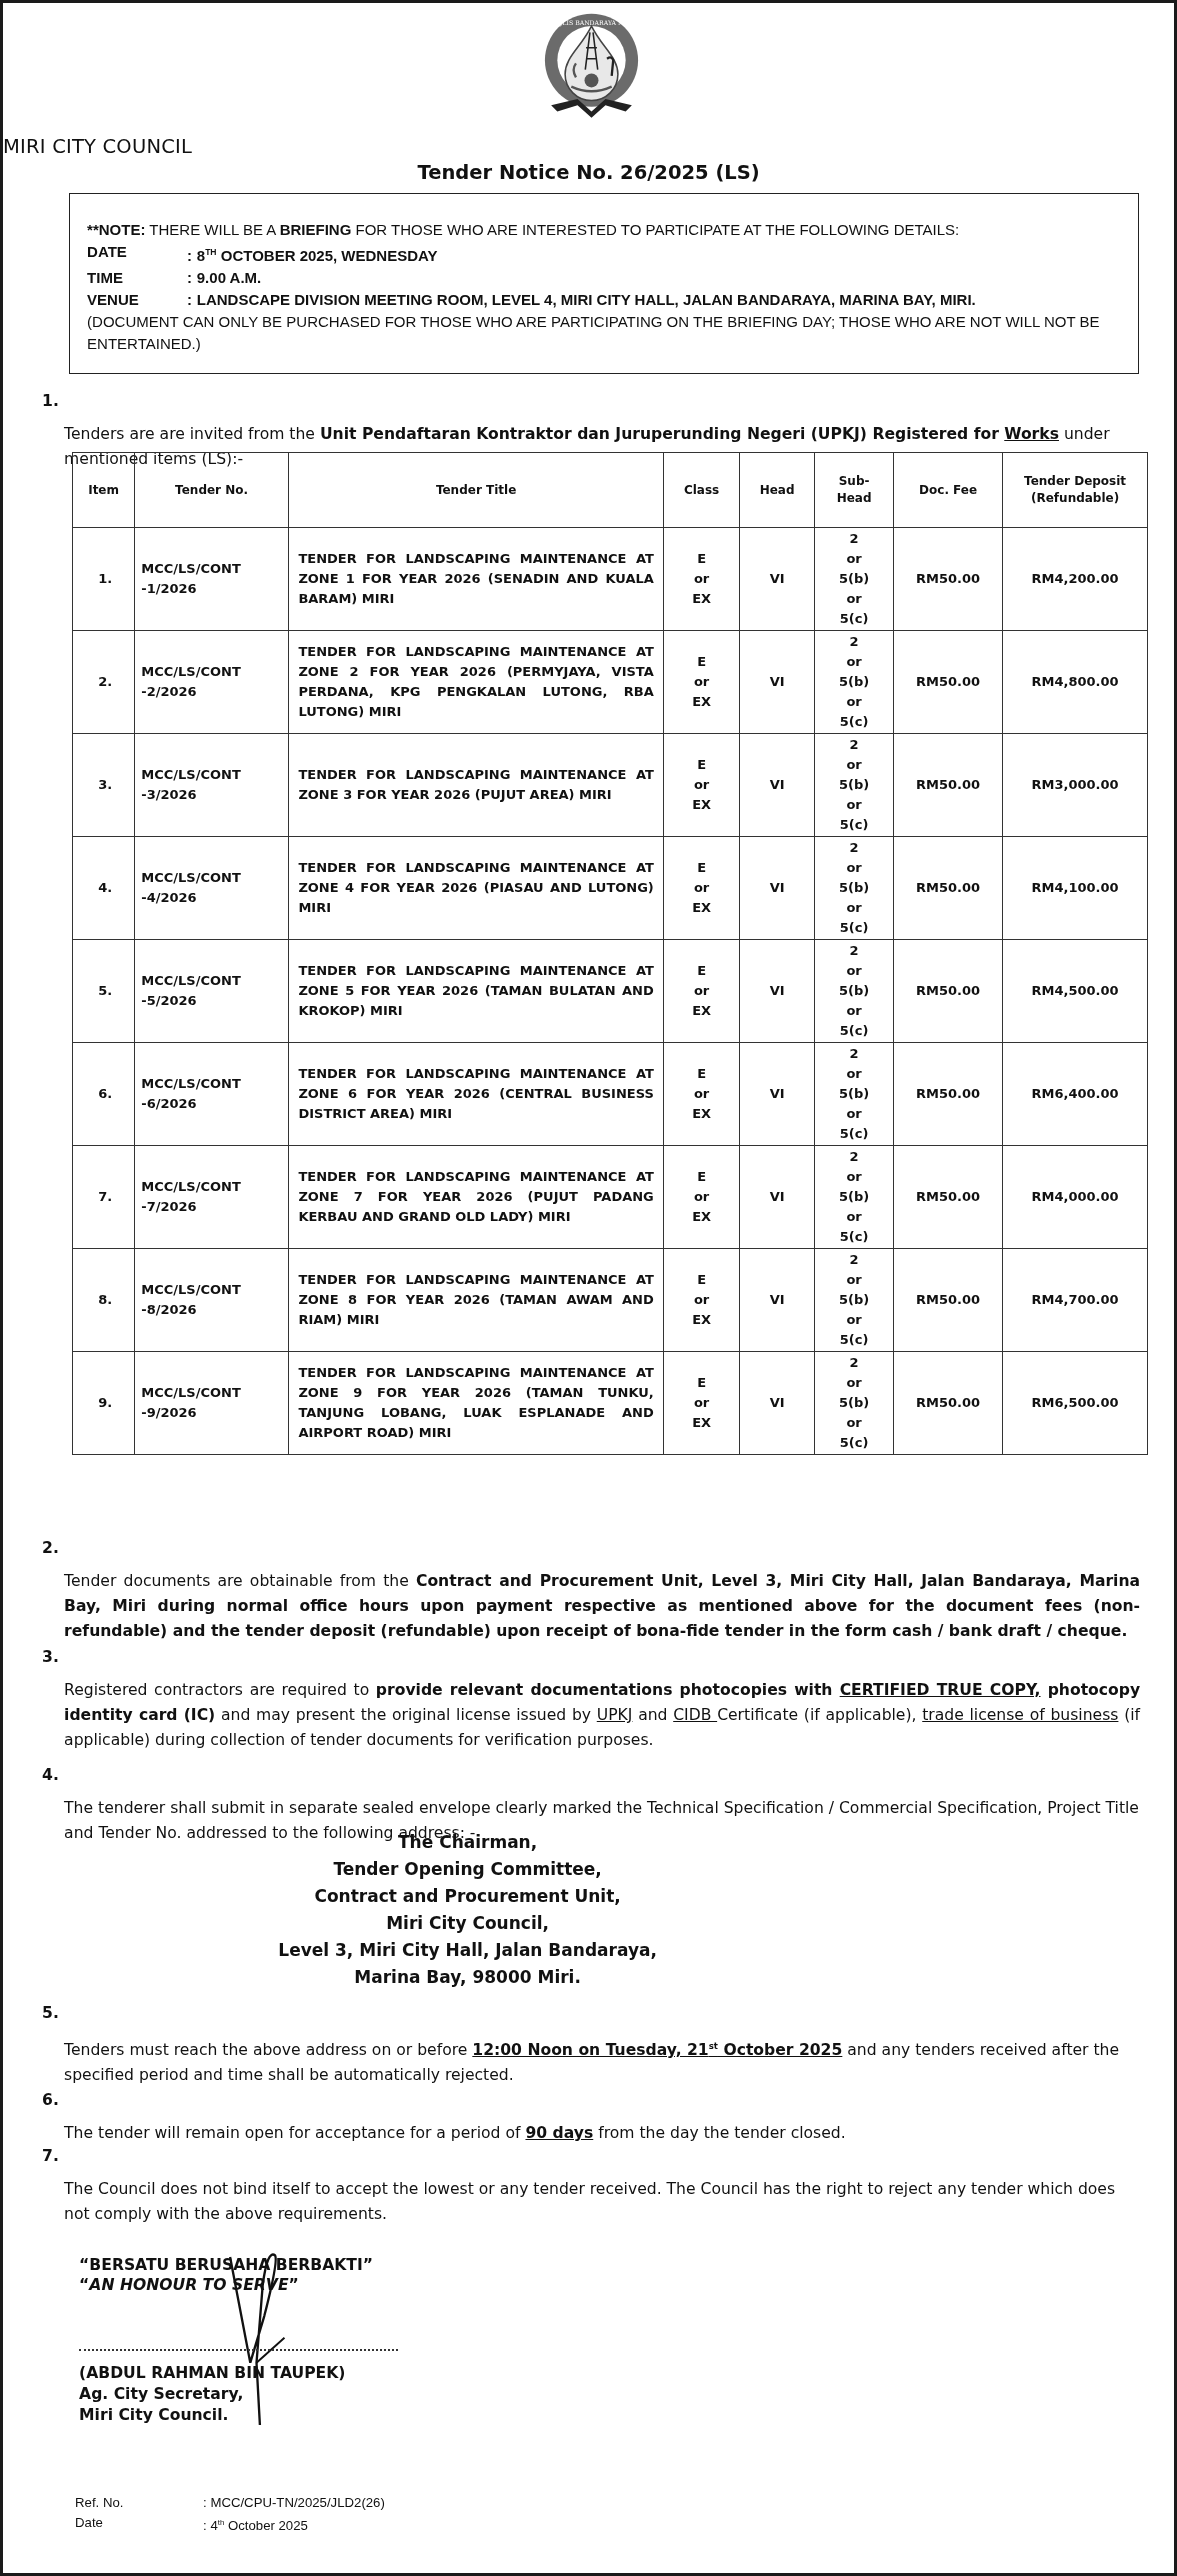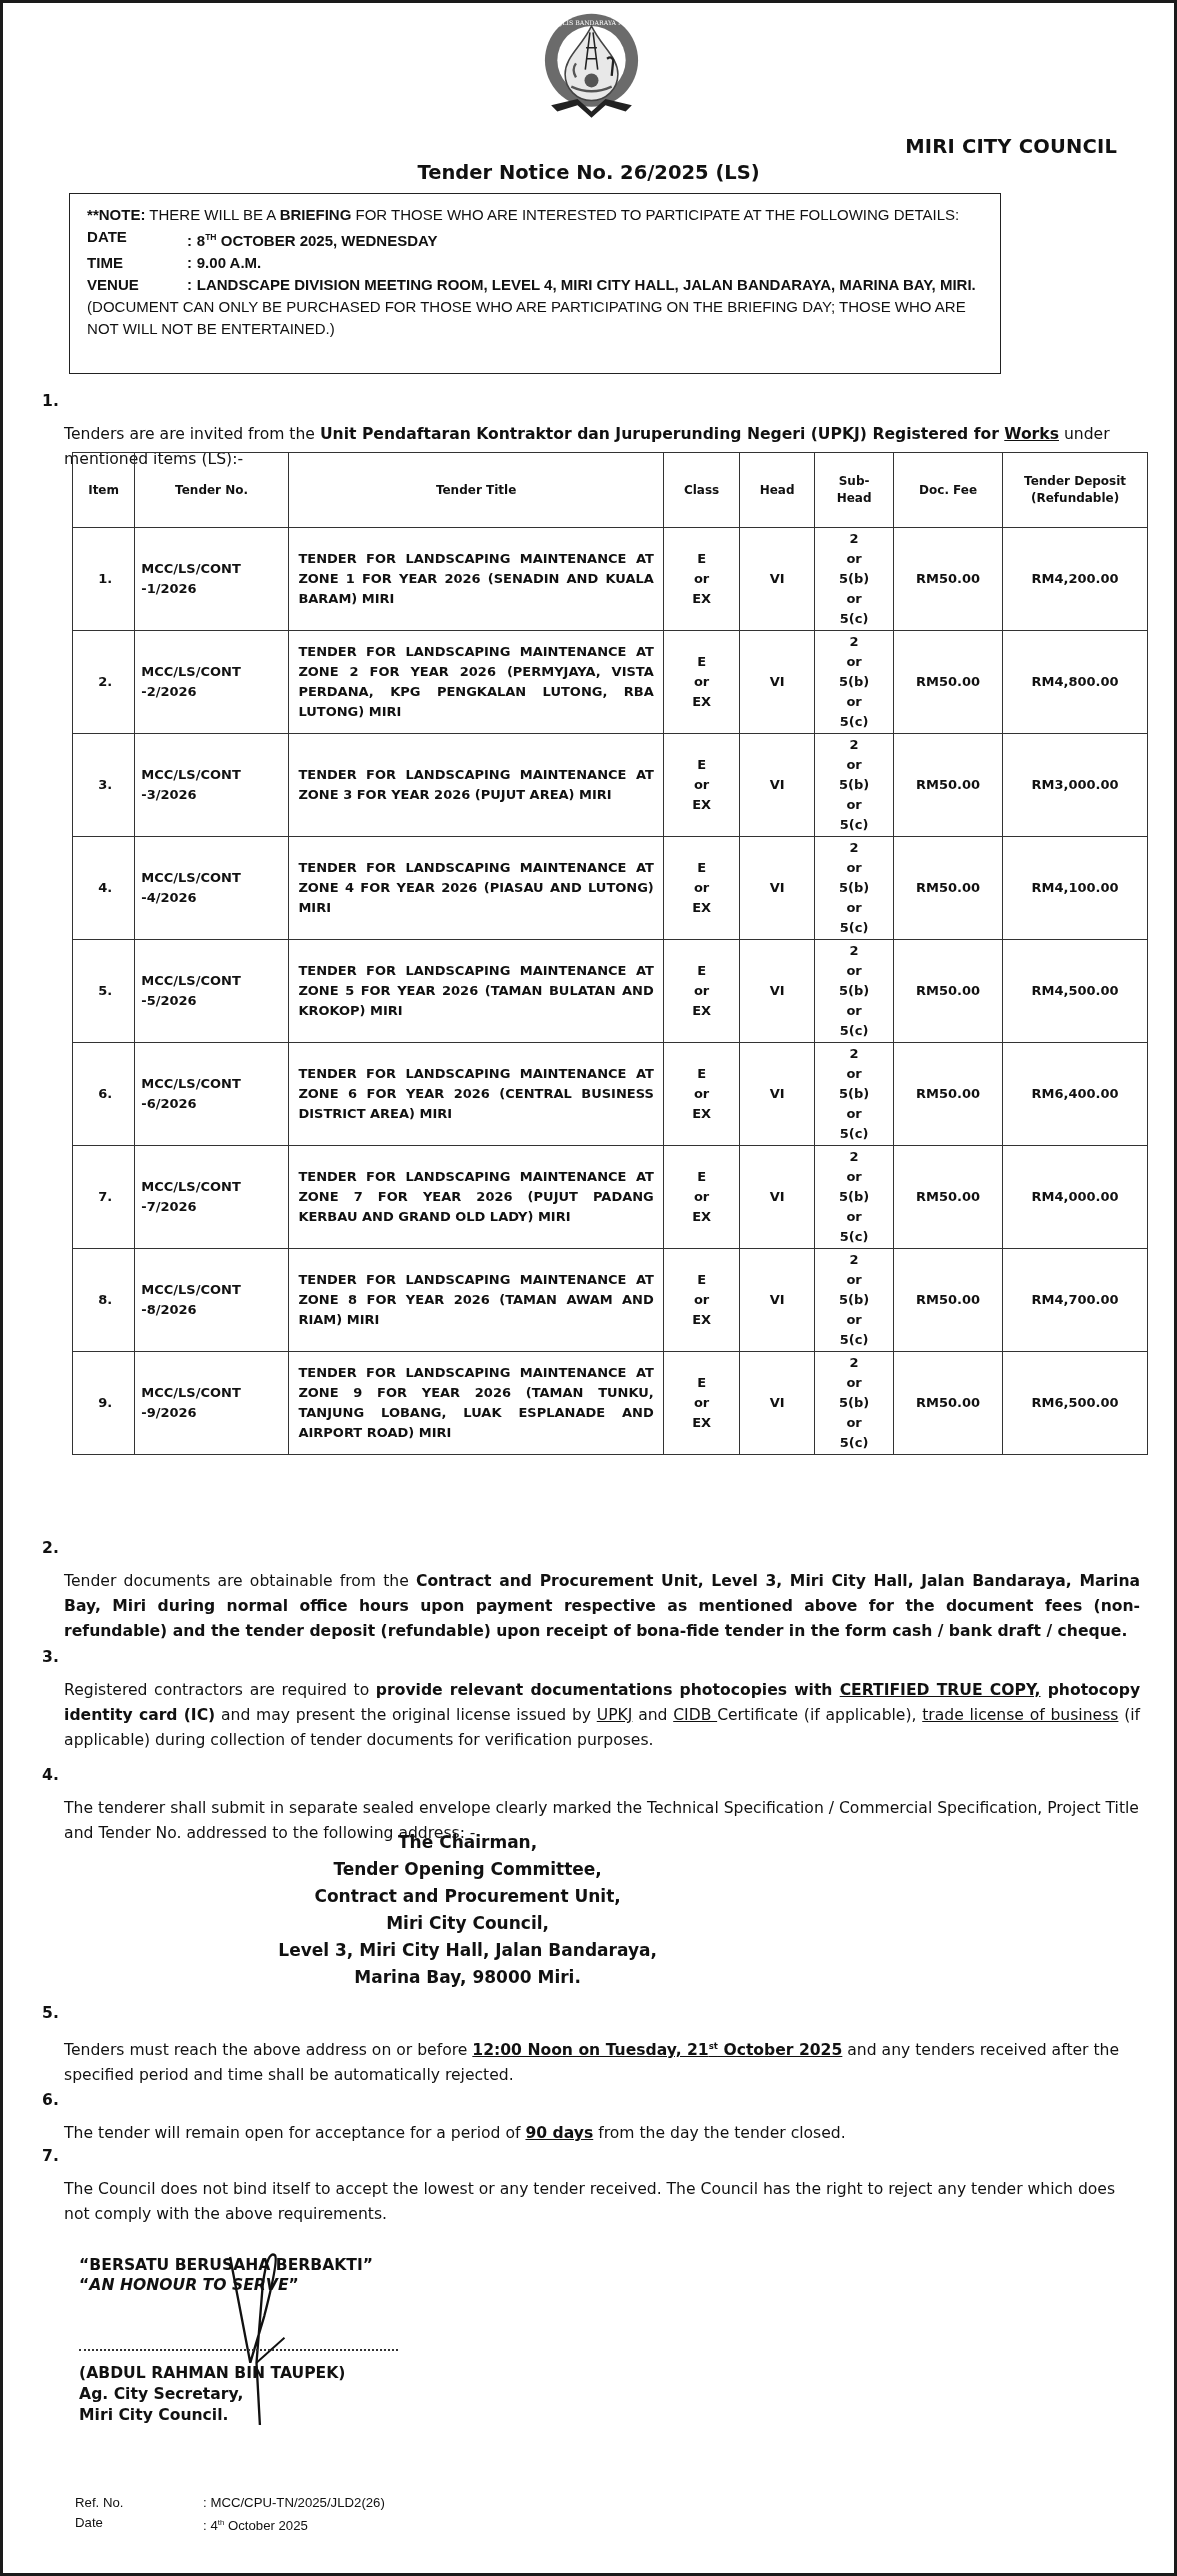--- a/index.html
+++ b/index.html
@@ -5,26 +5,26 @@
   html, body { margin: 0; padding: 0; }
   body {
     width: 1177px; height: 2576px; background: #1a1a1a; position: relative; overflow: hidden;
     font-family: "DejaVu Sans", "Liberation Sans", sans-serif; color: #111;
   }
   .page {
     position: absolute; left: 3.1px; top: 3.1px; width: 1171px; height: 2570px; background: #fff;
   }
   .abs { position: absolute; }
   .logo { left: 531px; top: 6.2px; width: 115px; height: 118px; }
-  .title1 { left: 0; width: 1114px; top: 132px; text-align: right; font-weight: bold; font-size: 19.5px; letter-spacing: 0.2px; }
+  .title1 { left: 0; width: 1114px; top: 132px; text-align: left; font-weight: normal; font-size: 19.5px; letter-spacing: 0.2px; }
   .title2 { left: 0; width: 1171px; top: 158px; text-align: center; font-weight: bold; font-size: 19.5px; }
 
   .notebox {
-    left: 66px; top: 190px; width: 932px; height: 181px; border: 1.6px solid #222; box-sizing: border-box;
-    padding: 10px 17px; font-family: "Liberation Sans", sans-serif; font-size: 15px; line-height: 22px; font-stretch: condensed;
+    left: 66px; top: 190px; width: 1070px; height: 181px; border: 1.6px solid #222; box-sizing: border-box;
+    padding: 25px 17px; font-family: "Liberation Sans", sans-serif; font-size: 15px; line-height: 22px; font-stretch: condensed;
   }
   .notebox .row { display: flex; }
   .notebox .lbl { width: 100px; font-weight: bold; flex: none; }
   .notebox .val { font-weight: bold; }
   .notebox .val .colon { margin-right: 4.7px; }
   .notebox sup { font-size: 8.6px; }
 
   .para { left: 39px; width: 1098px; font-size: 15.6px; line-height: 25px; }
   .para .num { position: absolute; left: 0; top: 0; font-weight: bold; width: 23.4px; }
   .para .txt { margin-left: 22px; margin-top: 33px; }

